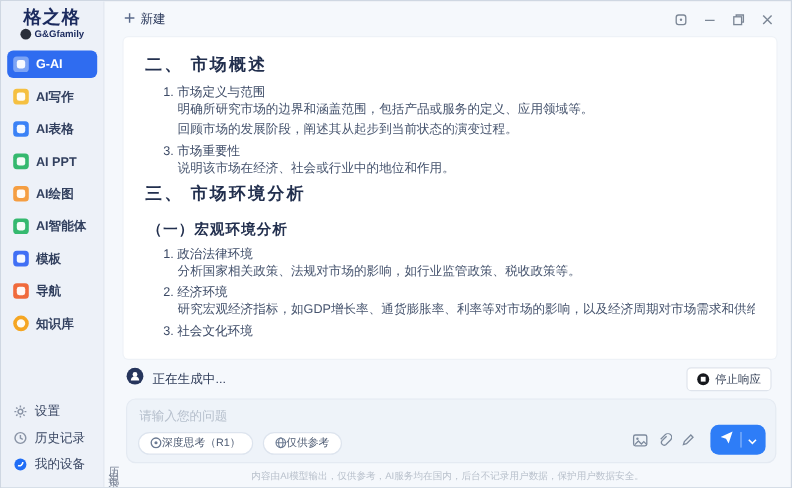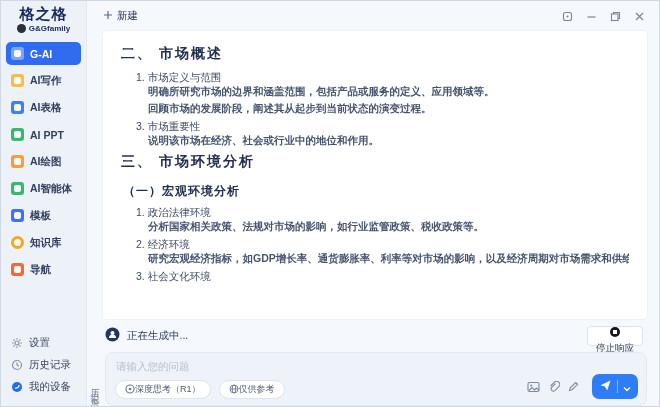--- a/index.html
+++ b/index.html
@@ -35,27 +35,27 @@
     height:22px;padding:0 10px;font-size:10.5px;color:#2c3a5c;box-shadow:0 0 0 1px #e6ebf3;cursor:pointer;}
   .btn-new{display:flex;align-items:center;gap:4px;font-size:10.5px;color:#2c3a5c;cursor:pointer;}
   .win-controls{margin-left:auto;display:flex;gap:13px;align-items:center;padding-right:6px;}
   .win-btn{display:flex;align-items:center;justify-content:center;cursor:pointer;}
   
   .doc{flex:1;min-height:0;overflow:hidden;background:#fff;margin:0 12px 0 16px;
     border-radius:4px;padding:8px 18px 6px;box-shadow:0 0 0 1px #eef2f7;}
   .doc-h2{font-size:14px;font-weight:bold;color:#222f4e;margin:6px 0 8px;letter-spacing:2px;}
   .doc-h3{font-size:12px;font-weight:bold;color:#222f4e;margin:12px 0 6px 2px;letter-spacing:1px;}
   .doc-item{margin:5px 0 1px 15px;font-size:10.5px;color:#3c4a66;line-height:13px;white-space:nowrap;}
-  .doc-desc{margin:1px 0 4px 27px;font-size:10.5px;color:#46546e;line-height:13px;white-space:nowrap;overflow:hidden;font-weight:bold;}
+  .doc-desc{margin:1px 0 4px 27px;font-size:10.5px;color:#46546e;line-height:13px;white-space:nowrap;overflow:hidden;}
   
   .chat-row{flex:none;display:flex;align-items:center;gap:7px;padding:7px 16px 4px 18px;}
   .gen-text{font-size:10.5px;color:#2e3b58;}
   .stop-btn{margin-left:auto;display:flex;align-items:center;gap:5px;background:#fff;
     border:1px solid #dfe4ec;border-radius:4px;height:20px;padding:0 8px;
-    font-size:9.5px;color:#333f55;cursor:pointer;flex-direction:column;}
+    font-size:9.5px;color:#333f55;cursor:pointer;}
   .stop-glyph{width:10px;height:10px;border-radius:50%;background:#16181d;position:relative;flex:none;}
   .stop-glyph::after{content:"";position:absolute;inset:3px;background:#fff;}
   .input-panel{flex:none;margin:2px 12px 0 18px;background:#eef3f9;border:1px solid #e4eaf2;
     border-radius:8px;height:54px;position:relative;padding:7px 10px;}
   .input-panel textarea{width:70%;height:18px;background:transparent;border:none;outline:none;
     resize:none;font-family:inherit;font-size:10.5px;color:#33405e;padding:0;}
   .input-panel textarea::placeholder{color:#b7c0cd;}
   .input-tools{position:absolute;left:9px;bottom:6px;display:flex;gap:8px;}
   .pill{display:flex;align-items:center;gap:0;background:#fff;border:1px solid #dde4ee;
     border-radius:11px;height:19px;padding:0 9px;font-size:9px;color:#4c5a72;cursor:pointer;white-space:nowrap;}
@@ -102,26 +102,26 @@
         </div>
         <div class="nav-item">
           <span class="nav-icon" style="background: rgb(53, 185, 111);"></span>
           <span>AI智能体</span>
         </div>
         <div class="nav-item">
           <span class="nav-icon" style="background: rgb(65, 112, 245);"></span>
           <span>模板</span>
         </div>
         <div class="nav-item">
+          <span class="nav-icon" style="background: rgb(240, 106, 60);"></span>
+          <span>导航</span>
+        </div>
+        <div class="nav-item">
           <span class="nav-icon circle" style="background: rgb(245, 166, 35);"></span>
           <span>知识库</span>
-        </div>
-        <div class="nav-item">
-          <span class="nav-icon" style="background: rgb(240, 106, 60);"></span>
-          <span>导航</span>
         </div>
       </div>
     <div class="side-footer">
       <div class="foot-item">
         <span class="foot-icon">
           <svg width="12" height="12" viewBox="0 0 12 12">
               <g stroke="#8a94a6" fill="none" stroke-width="1.2">
                 <circle cx="6" cy="6" r="2"></circle>
                 <path d="M6 1v1.6M6 9.4V11M1 6h1.6M9.4 6H11M2.5 2.5l1.1 1.1M8.4 8.4l1.1 1.1M9.5 2.5L8.4 3.6M3.6 8.4L2.5 9.5"></path>
               </g>
@@ -273,15 +273,16 @@
           <span class="send-divider"></span>
           <span>
             <svg width="8" height="6" viewBox="0 0 8 6">
                 <path d="M1 1.5l3 3 3-3" fill="none" stroke="#fff" stroke-width="1.3"></path>
               </svg>
           </span>
         </div>
       </div>
     </div>
 
+    <div class="footer-note">内容由AI模型输出，仅供参考，AI服务均在国内，后台不记录用户数据，保护用户数据安全。</div>
     <div class="hist-tab">历史记录</div>
   </div>
 </div>
 
 </body></html>

